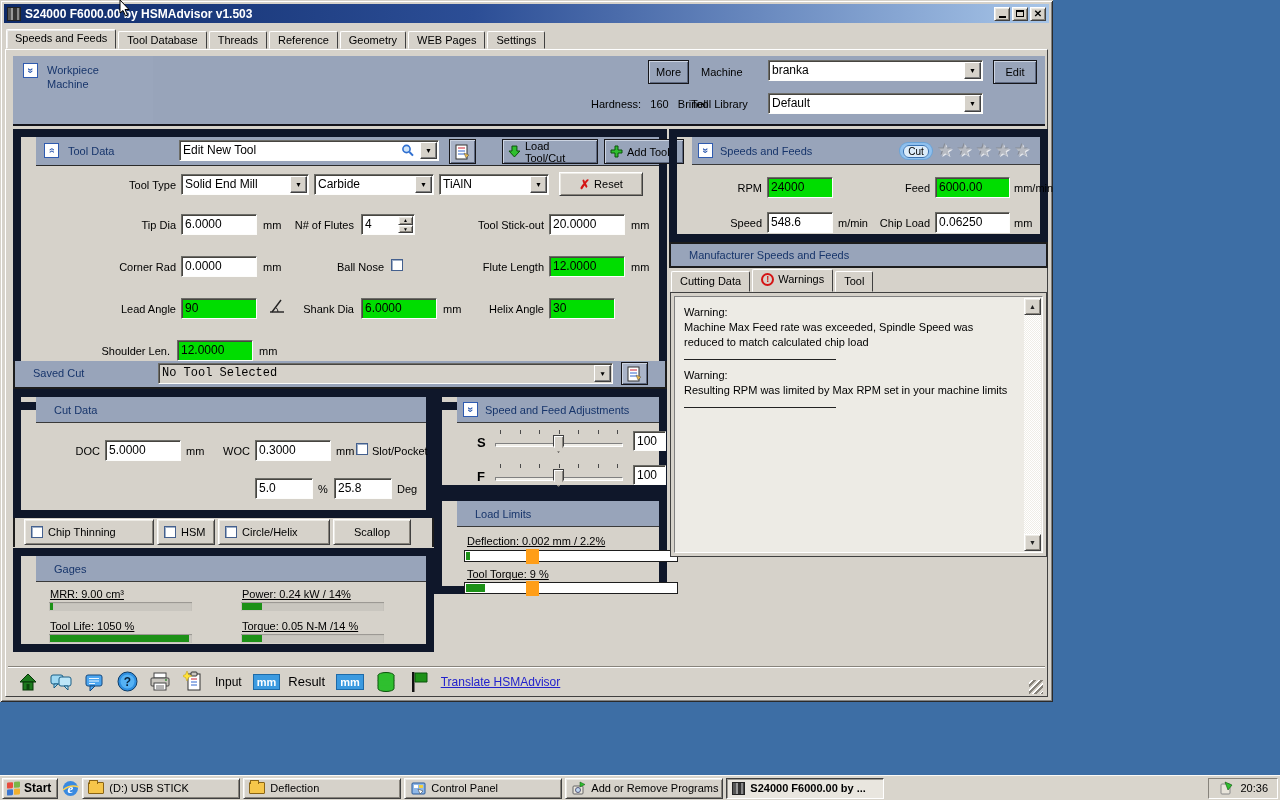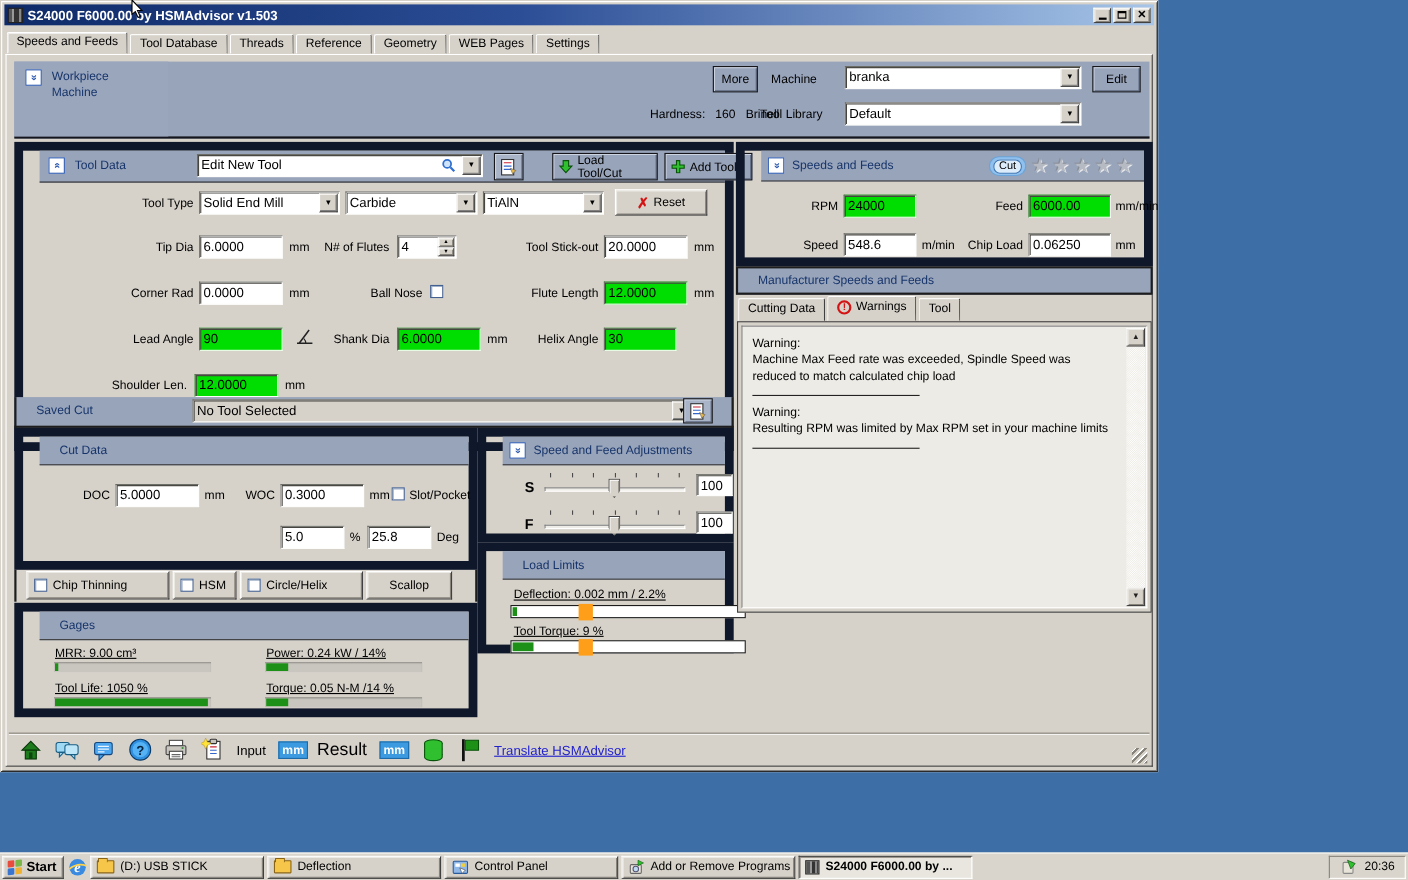--- a/index.html
+++ b/index.html
@@ -254,21 +254,21 @@
         <div class="fld green" style="left:513px;top:132px;width:66px;">30</div>
 
         <div class="lbl r" style="left:40px;top:179px;width:94px;">Shoulder Len.</div>
         <div class="fld green" style="left:141px;top:174px;width:76px;">12.0000</div>
         <div class="unit" style="left:223px;top:179px;">mm</div>
       </div>
     </div>
 
     <div class="phead" style="position:absolute;left:7px;top:311px;width:654px;height:28px;border:2px solid #1d1d1d;border-top:none;">
       <div class="lbl navy" style="left:18px;top:6px;">Saved Cut</div>
-      <div class="fld gray" style="left:160px;top:2px;width:455px;padding-right:22px;">
+      <div class="fld gray" style="left:143px;top:2px;width:455px;padding-right:22px;font-family:Liberation Mono, monospace;">
         <span>No Tool Selected</span>
         <span class="combo-arrow">▼</span>
       </div>
       <div class="hbtn" style="position:absolute;left:606px;top:1px;width:27px;height:23px;display:flex;align-items:center;justify-content:center;background:#aab4c8;">
         <svg width="15" height="16" viewBox="0 0 15 16">
             <rect x="1" y="1" width="11" height="14" fill="#fff" stroke="#333"></rect>
             <line x1="3" y1="4" x2="10" y2="4" stroke="#c23"></line>
             <line x1="3" y1="7" x2="10" y2="7" stroke="#36c"></line>
             <line x1="3" y1="10" x2="10" y2="10" stroke="#36c"></line>
             <polygon points="9,9 14,11 11,14" fill="#e8b84a" stroke="#555" stroke-width=".5"></polygon>
@@ -498,21 +498,21 @@
             <rect x="5" y="3" width="12" height="16" fill="#fff" stroke="#333"></rect>
             <rect x="8" y="1" width="6" height="4" rx="1" fill="#c9c6bf" stroke="#333"></rect>
             <line x1="8" y1="8" x2="14" y2="8" stroke="#c23"></line>
             <line x1="8" y1="11" x2="14" y2="11" stroke="#36c"></line>
             <line x1="8" y1="14" x2="14" y2="14" stroke="#36c"></line>
             <polygon points="4,0 5.5,3.5 9,5 5.5,6.5 4,10 2.5,6.5 -1,5 2.5,3.5" fill="#ffe23a" stroke="#b89410" stroke-width=".5"></polygon>
           </svg>
       </span>
       <span style="font-size:12px;">Input</span>
       <span class="mmbadge">mm</span>
-      <span style="font-size:16px;margin-left:-3px;">Result</span>
+      <span style="font-size:13px;margin-left:-3px;">Result</span>
       <span class="mmbadge">mm</span>
       <span class="ticn">
         <svg width="22" height="22" viewBox="0 0 22 22">
             <ellipse cx="11" cy="4.5" rx="8" ry="3" fill="#2fbf2f" stroke="#0a520a"></ellipse>
             <path d="M3 4.5 v5 a8 3 0 0 0 16 0 v-5" fill="#2fbf2f" stroke="#0a520a"></path>
             <path d="M3 9.5 v5 a8 3 0 0 0 16 0 v-5" fill="#2fbf2f" stroke="#0a520a"></path>
             <path d="M3 14.5 v3 a8 3 0 0 0 16 0 v-3" fill="#2fbf2f" stroke="#0a520a"></path>
           </svg>
       </span>
       <span class="ticn">

